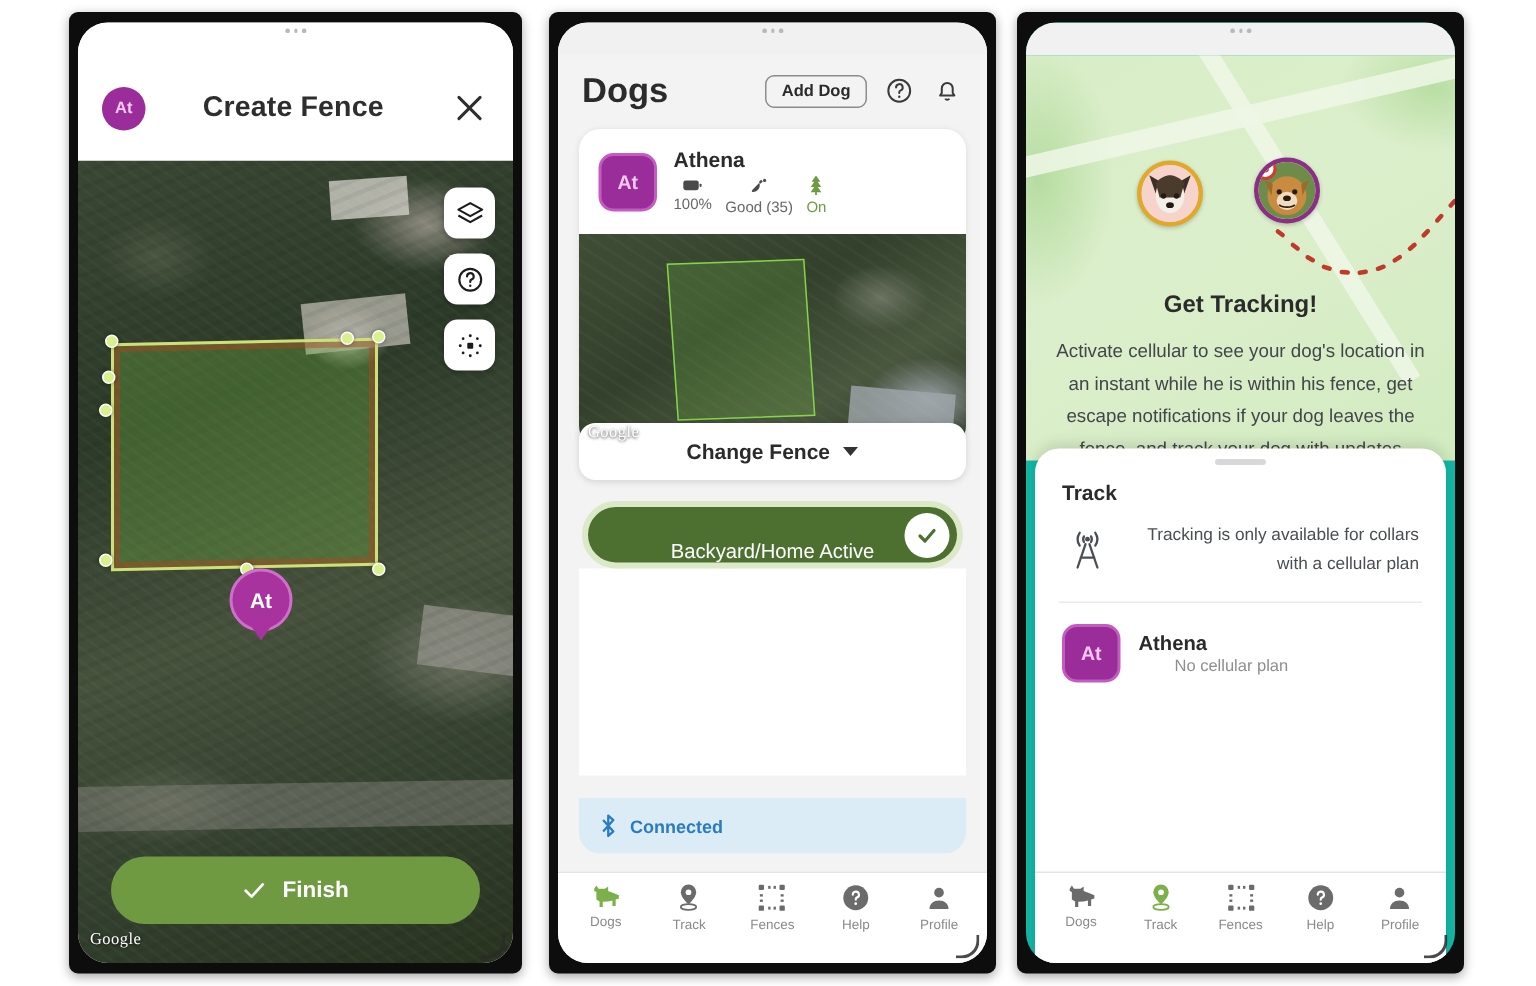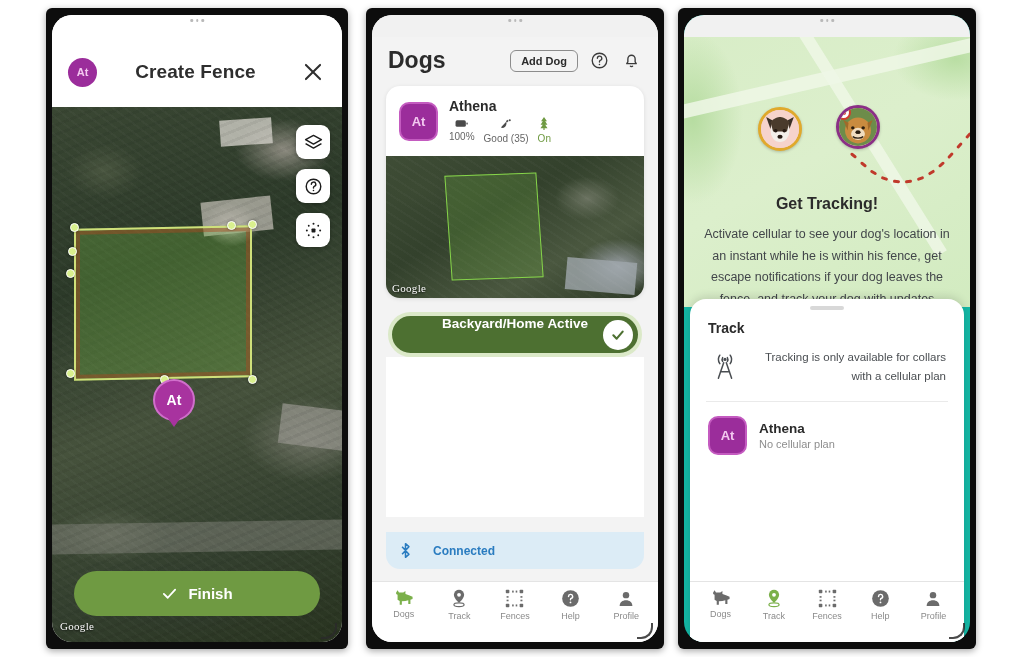--- a/index.html
+++ b/index.html
@@ -180,32 +180,32 @@
   .dropdown {
     background: #fff; border-radius: 11px; height: 38px;
     display: flex; align-items: center; justify-content: center; gap: 9px;
     font-size: 14px; font-weight: 700; color: #2b2b2b; cursor: pointer;
     box-shadow: 0 1px 5px rgba(0,0,0,.13);
   }
   .caret { width: 0; height: 0; border-left: 5px solid transparent; border-right: 5px solid transparent; border-top: 6px solid #333; }
   .active-wrap { padding: 14px 16px 0; position: relative; flex: 0 0 auto; }
   .active-pill {
     background: #4d7031; border: 4px solid #dbe9c8; border-radius: 26px; height: 45px;
-    display: flex; align-items: flex-start; justify-content: center; position: relative;
-    color: #fff; font-size: 13.5px; font-weight: 700; cursor: pointer;
+    display: flex; align-items: flex-end; justify-content: center; position: relative;
+    color: #fff; font-size: 13.5px; font-weight: 400; cursor: pointer;
   }
   .pill-check {
     position: absolute; right: 5px; top: 50%; transform: translateY(-50%);
     width: 30px; height: 30px; border-radius: 50%; background: #fff;
     display: flex; align-items: center; justify-content: center;
   }
   .p2-spacer { flex: 1 1 auto; background: #fff; margin: 0 14px; }
   .conn-bar {
     margin: 15px 14px 0; background: #dcecf6; border-radius: 0 0 14px 14px;
-    display: flex; align-items: center; padding: 10px 13px; gap: 21px; flex: 0 0 auto;
+    display: flex; align-items: center; padding: 10px 13px; gap: 8px; flex: 0 0 auto;
   }
   .conn-text { color: #2a7cc0; font-size: 12px; font-weight: 700; flex: 1; }
   .collar-btn {
     background: #fff; border: 1px solid #d2d2d2; border-radius: 7px;
     padding: 7px 11px; display: flex; align-items: center; gap: 6px;
     font-size: 11.5px; font-weight: 700; color: #2b2b2b; cursor: pointer;
   }
   .bottom-pad { height: 12px; flex: 0 0 auto; background: #f3f3f3; }
   .tabbar {
     display: flex; background: #fff; border-top: 1px solid #e4e4e4;
@@ -261,21 +261,21 @@
     box-shadow: 0 -2px 10px rgba(0,0,0,.14);
     display: flex; flex-direction: column;
   }
   .grabber { width: 34px; height: 4px; border-radius: 3px; background: #d8d8d8; margin: 7px auto 0; }
   .track-h { font-size: 14px; font-weight: 700; color: #2b2b2b; padding: 10px 18px 0; }
   .track-msg { display: flex; align-items: center; gap: 14px; padding: 12px 18px 16px; }
   .track-msg p { font-size: 11.5px; color: #4a4e52; line-height: 1.62; text-align: right; flex: 1; }
   .divider { height: 1px; background: #eaeaea; margin: 0 16px; }
   .track-dog { display: flex; align-items: center; gap: 12px; padding: 14px 18px; }
   .track-dog .nm { font-size: 13.5px; font-weight: 700; color: #2b2b2b; }
-  .track-dog .sub { font-size: 11px; color: #8e8e8e; margin-top: 2px; }
+  .track-dog .sub { font-size: 11px; color: #8e8e8e; margin-top: 2px; margin-left: 24px; }
   .p3-fill { flex: 1 1 auto; }
 </style>
 </head>
 <body>
 
 <div class="stage">
 
   <div class="phone" id="phone1">
     <div class="screen">
       <div class="notch-dots">
@@ -414,20 +414,26 @@
           </div>
         </div>
 
         <div class="card-map">
           <div class="house-roof" style="left:180px;top:104px;width:70px;height:32px;transform:rotate(5deg);background:#9fa6ab;"></div>
           <div class="card-fence"></div>
           <div class="gmark" style="bottom:4px;left:6px;font-size:11px;">Google</div>
         </div>
       </div>
 
+      <div class="dropdown-wrap">
+        <div class="dropdown">
+          <span>Change Fence</span>
+          <span class="caret"></span>
+        </div>
+      </div>
 
       <div class="active-wrap">
         <div class="active-pill">
           <span>Backyard/Home Active</span>
           <span class="pill-check">
             <svg width="16" height="16" viewBox="0 0 24 24" fill="none" stroke="#4d7031" stroke-width="3.2" stroke-linecap="round" stroke-linejoin="round">
                 <polyline points="5,12.5 10,17.5 19,7"></polyline>
               </svg>
           </span>
         </div>

